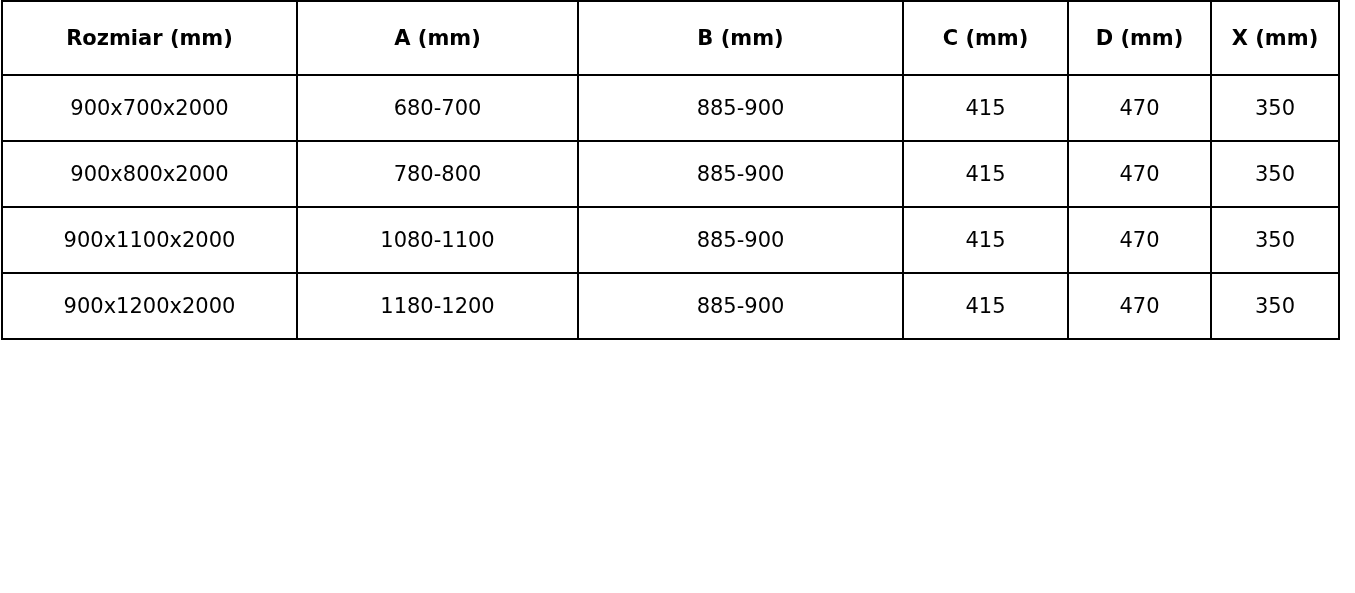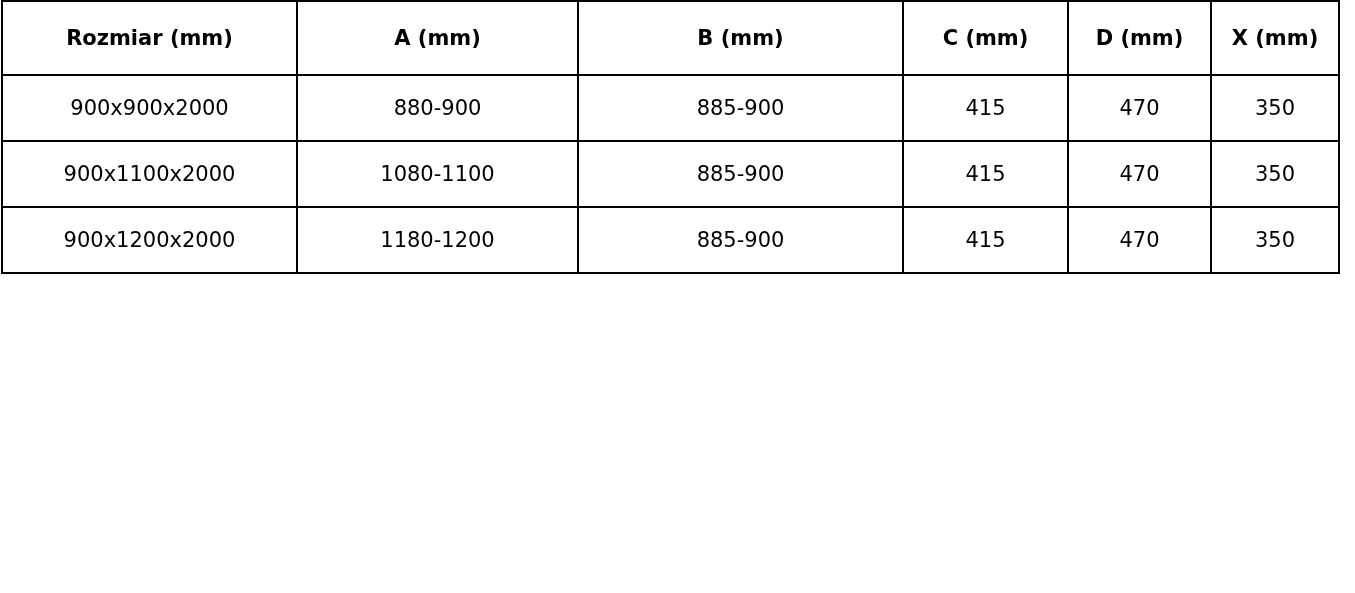--- a/index.html
+++ b/index.html
@@ -67,22 +67,30 @@
         <th>Rozmiar (mm)</th>
         <th>A (mm)</th>
         <th>B (mm)</th>
         <th>C (mm)</th>
         <th>D (mm)</th>
         <th>X (mm)</th>
       </tr>
     </thead>
     <tbody>
       <tr>
-        <td>900x900x2000</td>
-        <td>880-900</td>
+        <td>900x700x2000</td>
+        <td>680-700</td>
+        <td>885-900</td>
+        <td>415</td>
+        <td>470</td>
+        <td>350</td>
+      </tr>
+      <tr>
+        <td>900x800x2000</td>
+        <td>780-800</td>
         <td>885-900</td>
         <td>415</td>
         <td>470</td>
         <td>350</td>
       </tr>
       <tr>
         <td>900x1100x2000</td>
         <td>1080-1100</td>
         <td>885-900</td>
         <td>415</td>

